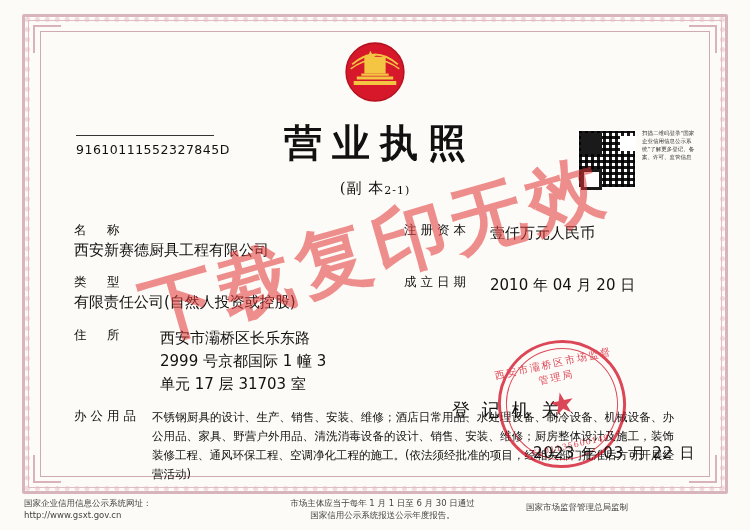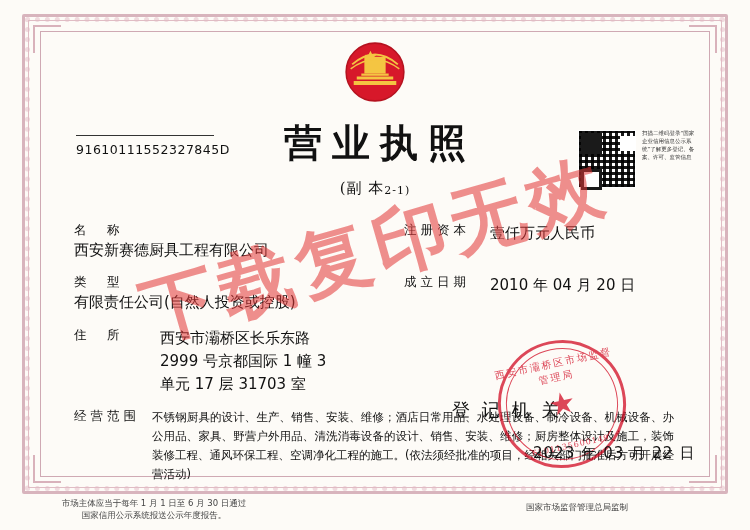--- a/index.html
+++ b/index.html
@@ -379,21 +379,21 @@
     </div>
 
     <div class="row">
       <div class="col-right">
         <div class="lbl wide">住　所</div>
         <div class="val" style="width:180px">西安市灞桥区长乐东路 2999 号京都国际 1 幢 3 单元 17 层 31703 室</div>
       </div>
     </div>
 
     <div class="row scope-row">
-      <div class="lbl">经营范围</div>
+      <div class="lbl">办公用品</div>
       <div class="scope-val">不锈钢厨具的设计、生产、销售、安装、维修；酒店日常用品、水处理设备、制冷设备、机械设备、办公用品、家具、野营户外用品、清洗消毒设备的设计、销售、安装、维修；厨房整体设计及施工，装饰装修工程、通风环保工程、空调净化工程的施工。(依法须经批准的项目，经相关部门批准后方可开展经营活动)</div>
     </div>
 
   </div>
 
   <div class="reg-authority">登 记 机 关</div>
 
   <div class="seal">
     <div class="seal-inner"></div>
     <div class="seal-text-top">西安市灞桥区市场监督管理局</div>
@@ -401,20 +401,24 @@
     <div class="seal-text-bottom">6101135600149</div>
   </div>
 
   <div class="date-line">
     <span>2023</span><span>年</span><span>03</span><span>月</span><span>22</span><span>日</span>
   </div>
 
   <div class="watermark">下载复印无效</div>
 
   <div class="footer">
+    <div class="f-left">
+      <div>国家企业信用信息公示系统网址：</div>
+      <div>http://www.gsxt.gov.cn</div>
+    </div>
     <div class="f-center">
       <div>市场主体应当于每年 1 月 1 日至 6 月 30 日通过</div>
       <div>国家信用公示系统报送公示年度报告。</div>
     </div>
     <div class="f-right">国家市场监督管理总局监制</div>
   </div>
 
 </div>
 
 </body></html>

